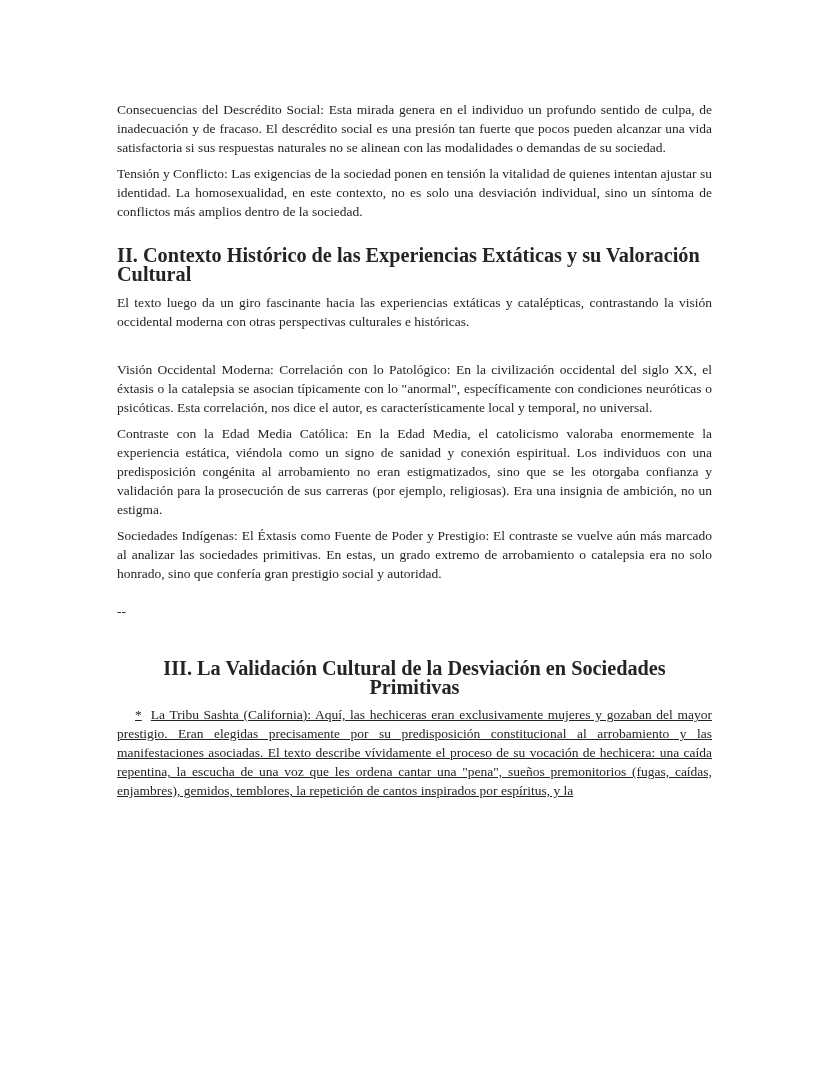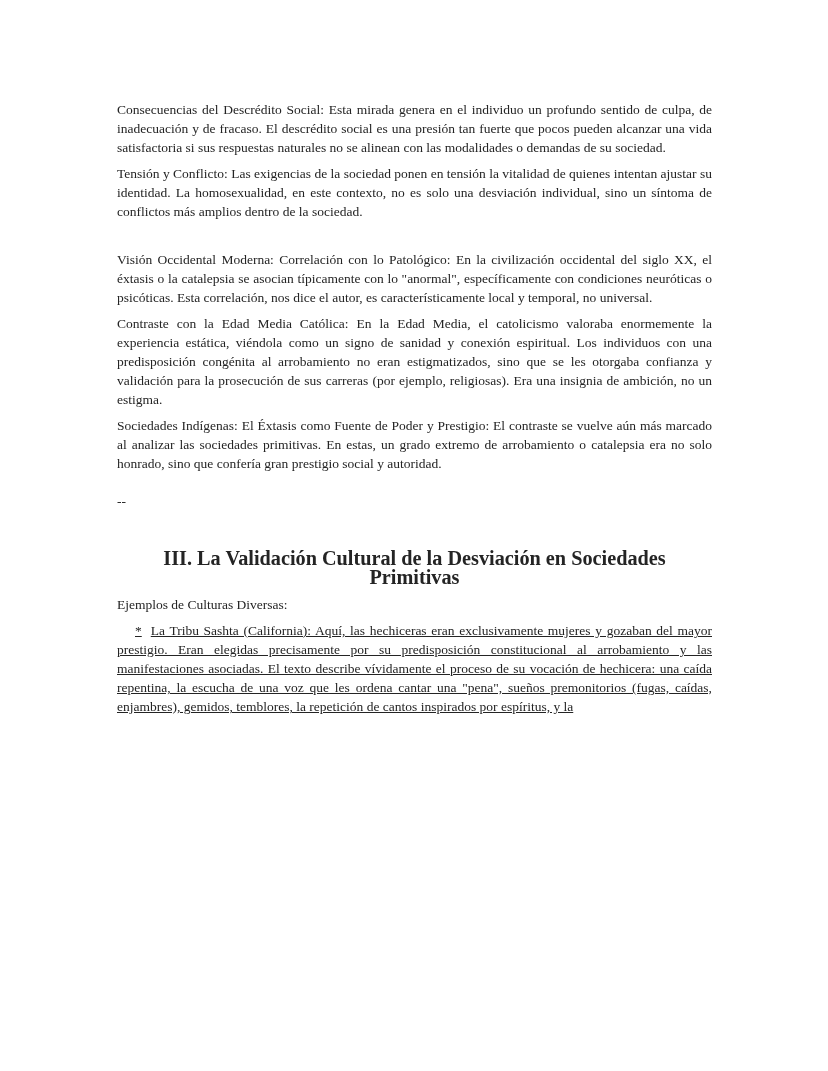--- a/index.html
+++ b/index.html
@@ -41,31 +41,32 @@
 </style>
 </head>
 <body>
 
 <main class="page">
 
   <p class="para">Consecuencias del Descrédito Social: Esta mirada genera en el individuo un profundo sentido de culpa, de inadecuación y de fracaso. El descrédito social es una presión tan fuerte que pocos pueden alcanzar una vida satisfactoria si sus respuestas naturales no se alinean con las modalidades o demandas de su sociedad.</p>
 
   <p class="para">Tensión y Conflicto: Las exigencias de la sociedad ponen en tensión la vitalidad de quienes intentan ajustar su identidad. La homosexualidad, en este contexto, no es solo una desviación individual, sino un síntoma de conflictos más amplios dentro de la sociedad.</p>
 
+  <h2 class="heading-bold">II. Contexto Histórico de las Experiencias Extáticas y su Valoración Cultural</h2>
 
+  <p class="para">El texto luego da un giro fascinante hacia las experiencias extáticas y catalépticas, contrastando la visión occidental moderna con otras perspectivas culturales e históricas.</p>
 
   <p class="para mt-lg">Visión Occidental Moderna: Correlación con lo Patológico: En la civilización occidental del siglo XX, el éxtasis o la catalepsia se asocian típicamente con lo "anormal", específicamente con condiciones neuróticas o psicóticas. Esta correlación, nos dice el autor, es característicamente local y temporal, no universal.</p>
 
   <p class="para">Contraste con la Edad Media Católica: En la Edad Media, el catolicismo valoraba enormemente la experiencia estática, viéndola como un signo de sanidad y conexión espiritual. Los individuos con una predisposición congénita al arrobamiento no eran estigmatizados, sino que se les otorgaba confianza y validación para la prosecución de sus carreras (por ejemplo, religiosas). Era una insignia de ambición, no un estigma.</p>
 
   <p class="para">Sociedades Indígenas: El Éxtasis como Fuente de Poder y Prestigio: El contraste se vuelve aún más marcado al analizar las sociedades primitivas. En estas, un grado extremo de arrobamiento o catalepsia era no solo honrado, sino que confería gran prestigio social y autoridad.</p>
 
   <p class="para separator">--</p>
 
   <h2 class="heading-plain">III. La Validación Cultural de la Desviación en Sociedades Primitivas</h2>
 
 
 
-  <p class="para">Ejemplos de Culturas Diversas:</p>
 
   <p class="para bullet"><span class="bullet-marker">*</span><span>La Tribu Sashta (California): Aquí, las hechiceras eran exclusivamente mujeres y gozaban del mayor prestigio. Eran elegidas precisamente por su predisposición constitucional al arrobamiento y las manifestaciones asociadas. El texto describe vívidamente el proceso de su vocación de hechicera: una caída repentina, la escucha de una voz que les ordena cantar una "pena", sueños premonitorios (fugas, caídas, enjambres), gemidos, temblores, la repetición de cantos inspirados por espíritus, y la</span></p>
 
 </main>
 
 </body></html>

